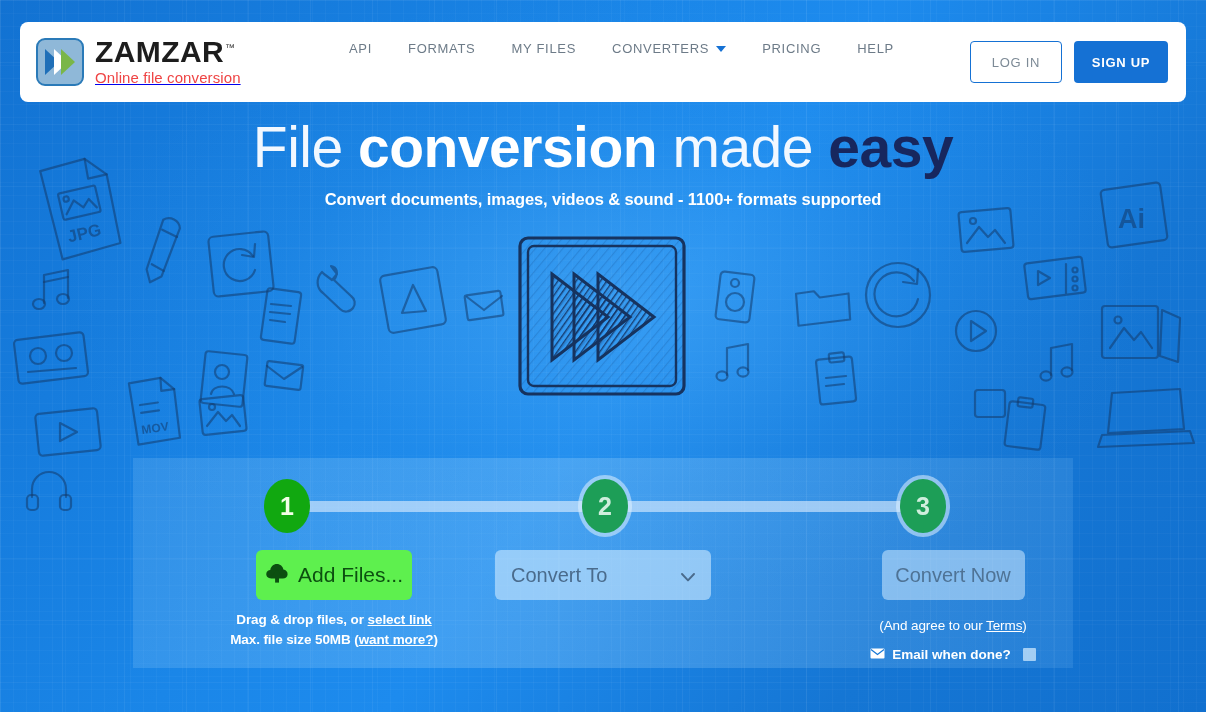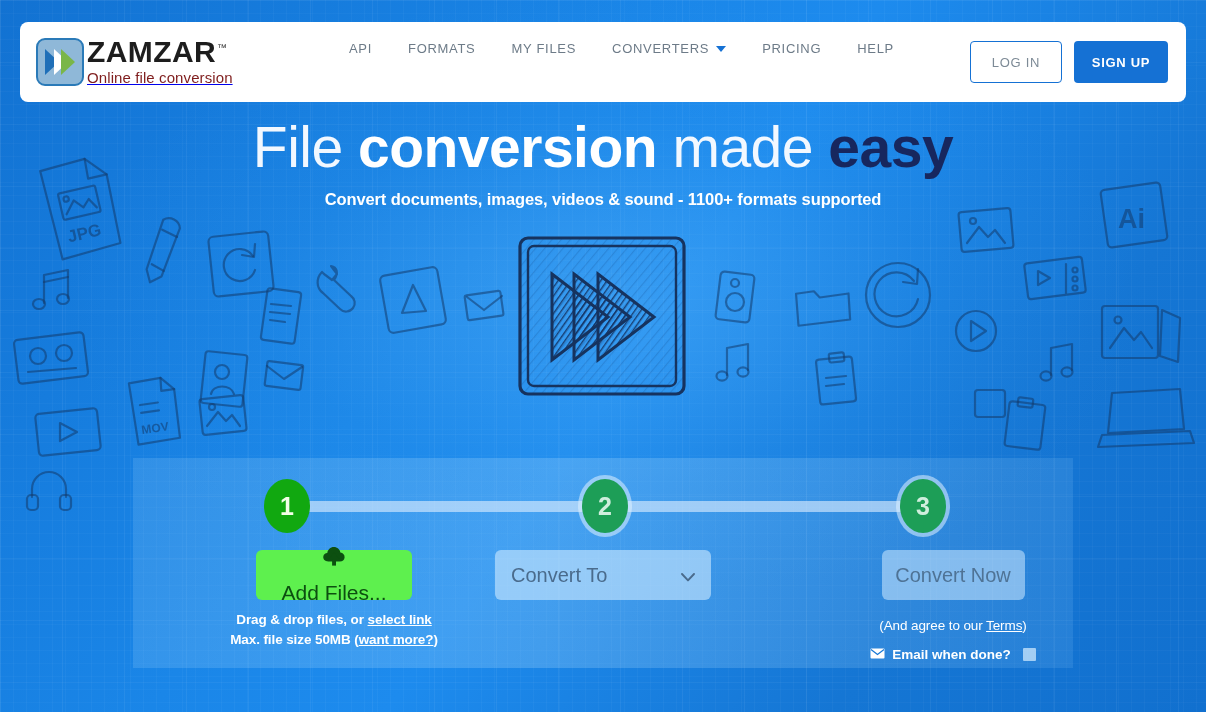--- a/index.html
+++ b/index.html
@@ -54,21 +54,21 @@
     position: absolute;
     left: 20px; top: 22px;
     width: 1166px; height: 80px;
     background: #ffffff;
     border-radius: 8px;
     display: flex;
     align-items: center;
     padding: 0 18px 0 16px;
     z-index: 20;
   }
-  #brand { display: flex; align-items: center; gap: 3px; }
+  #brand { display: flex; align-items: center; gap: 11px; }
   #logo-mark {
     width: 48px; height: 48px;
     border-radius: 9px;
     background: #8fb8d8;
     border: 2px solid #2a7ab8;
     display: flex; align-items: center; justify-content: center;
   }
   #brand-text { line-height: 1; padding-bottom: 2px; }
   #brand-name {
     font-size: 30px;
@@ -80,21 +80,21 @@
   }
   #brand-tm {
     font-size: 10px;
     vertical-align: super;
     font-weight: normal;
     color: #333;
     margin-left: 1px;
   }
   #brand-sub {
     font-size: 15px;
-    color: #7f1d1d;
+    color: #ef4444;
     margin-top: 3px;
     letter-spacing: .1px;
   }
 
   #nav {
     margin-left: auto;
     display: flex;
     align-items: flex-start;
     gap: 36px;
   }
@@ -212,21 +212,20 @@
     background: #5ef04e;
     border: none;
     border-radius: 6px;
     color: #0c4f10;
     font-size: 21px;
     display: flex; align-items: center; justify-content: center;
     gap: 9px;
     cursor: pointer;
     margin: 0 auto;
     font-family: inherit;
-    flex-direction: column;
   }
   #convert-to-select {
     width: 216px; height: 50px;
     background: rgba(205,233,255,0.60);
     border: none;
     border-radius: 6px;
     color: #4a6b8c;
     font-size: 20px;
     display: flex; align-items: center;
     padding: 0 16px;

